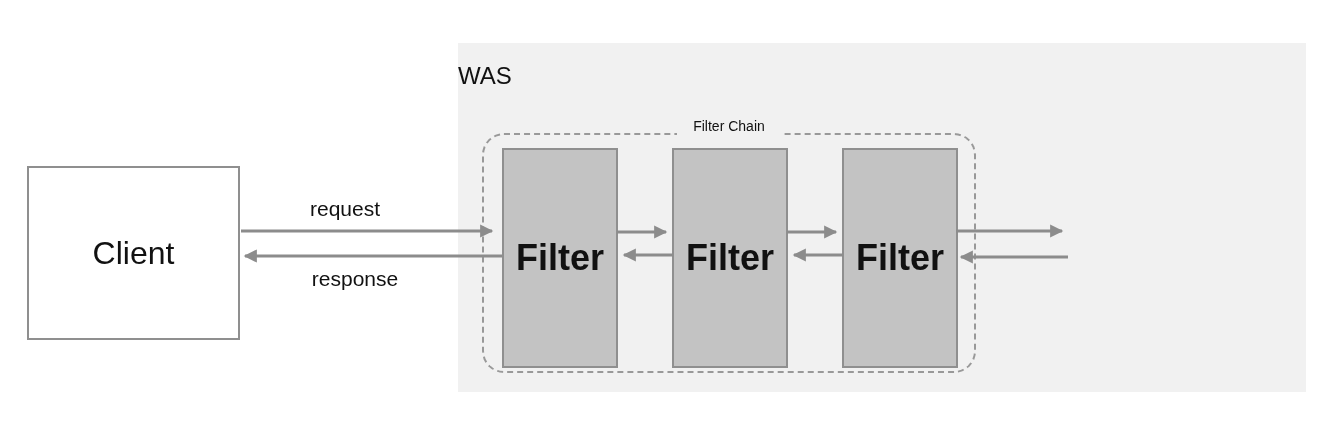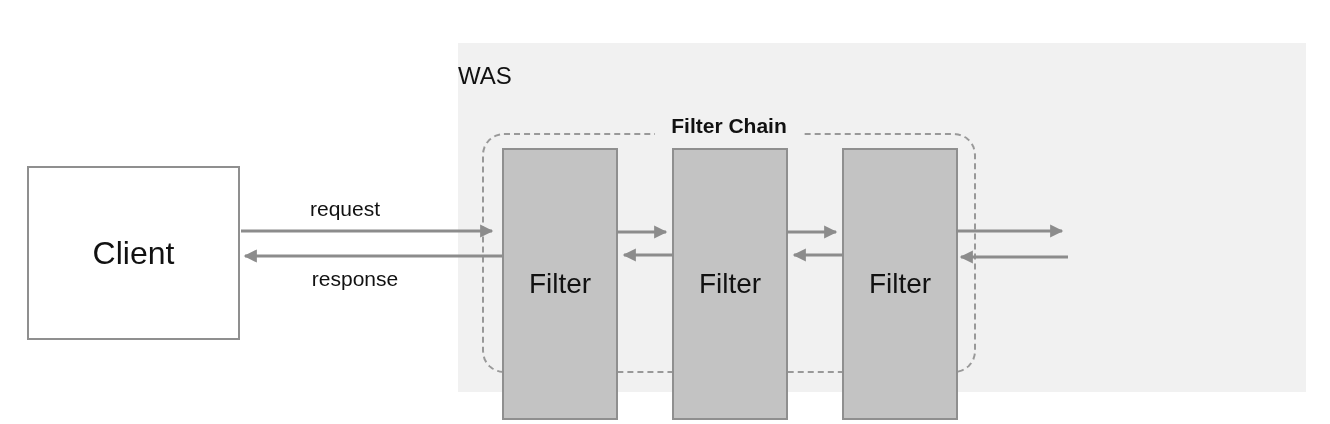--- a/index.html
+++ b/index.html
@@ -15,29 +15,29 @@
   .canvas{position:relative;width:1330px;height:424px;background:#ffffff;overflow:hidden;}
 
   .was-area{position:absolute;left:458px;top:43px;width:848px;height:349px;background:var(--was-bg);}
   .was-label{position:absolute;left:458px;top:60px;width:848px;height:32px;line-height:32px;
              text-align:left;font-size:24px;}
 
   .filter-chain{position:absolute;left:482px;top:133px;width:494px;height:240px;
                 border:2px dashed var(--dash-col);border-radius:22px;}
   .filter-chain-label-wrap{position:absolute;left:482px;top:112px;width:494px;height:28px;
                            display:flex;justify-content:center;}
-  .filter-chain-label{background:var(--was-bg);padding:0 16px;font-size:21px;line-height:28px;font-weight:bold;}
+  .filter-chain-label{background:var(--was-bg);padding:0 16px;font-size:14px;line-height:28px;}
 
   .node{position:absolute;display:flex;align-items:center;justify-content:center;}
   .client-box{left:27px;top:166px;width:213px;height:174px;background:#ffffff;
               border:2px solid var(--border-col);font-size:32px;}
   .servlet-circle{left:1068px;top:148px;width:210px;height:210px;background:#ffffff;
                   border:2px solid var(--border-col);border-radius:50%;font-size:32px;}
-  .filter-box{top:148px;width:116px;height:272px;background:var(--box-fill);
-              border:2px solid var(--border-col);font-size:28px;}
+  .filter-box{top:148px;width:116px;height:220px;background:var(--box-fill);
+              border:2px solid var(--border-col);font-size:36px;font-weight:bold;}
   .filter-1{left:502px;}
   .filter-2{left:672px;}
   .filter-3{left:842px;}
 
   .arrow-label{position:absolute;font-size:21px;text-align:center;line-height:26px;height:26px;}
   .request-label{left:240px;top:196px;width:210px;}
   .response-label{left:240px;top:266px;width:230px;}
 
   svg.arrows{position:absolute;left:0;top:0;width:1330px;height:424px;pointer-events:none;}
   svg.arrows line{stroke:var(--arrow-col);stroke-width:3;}

